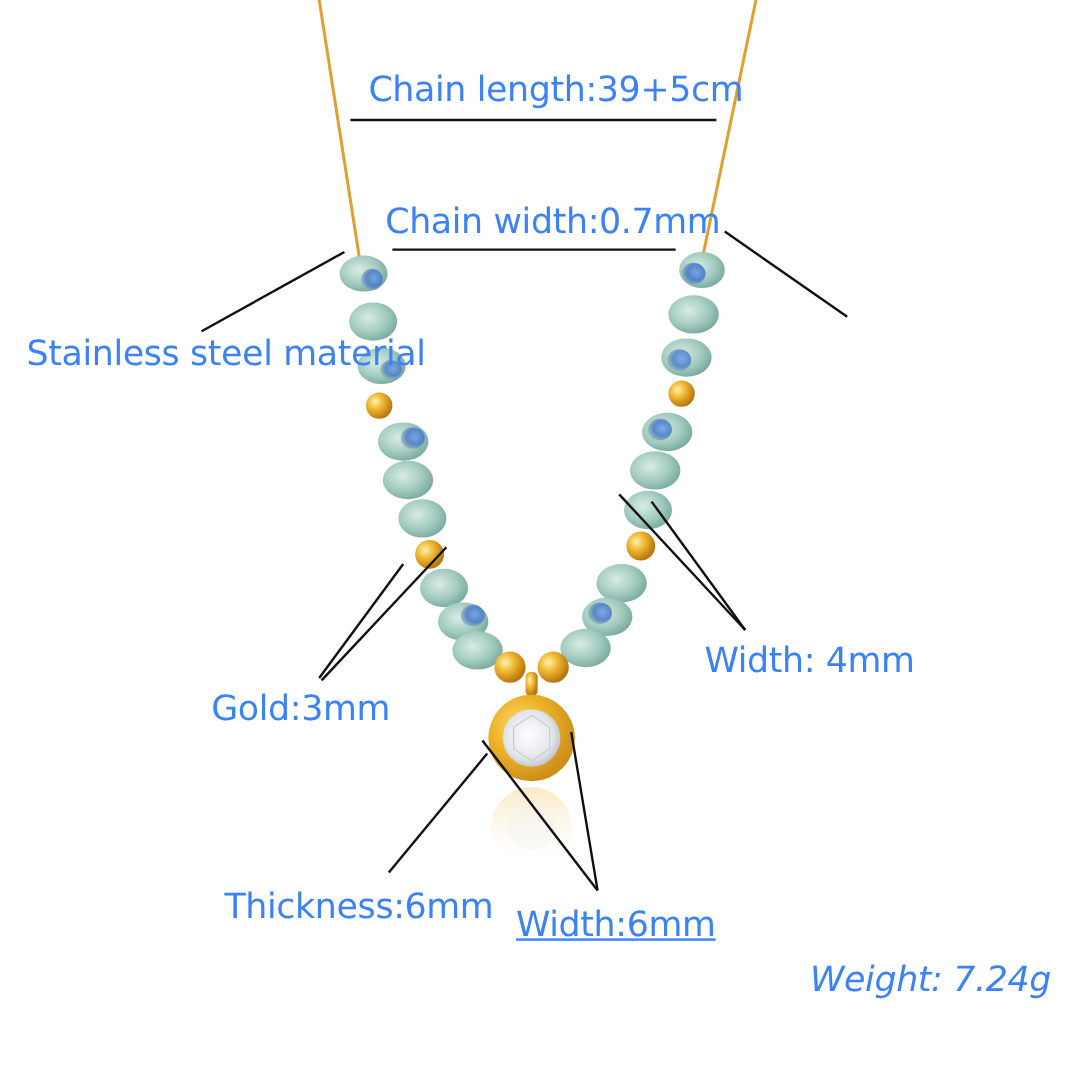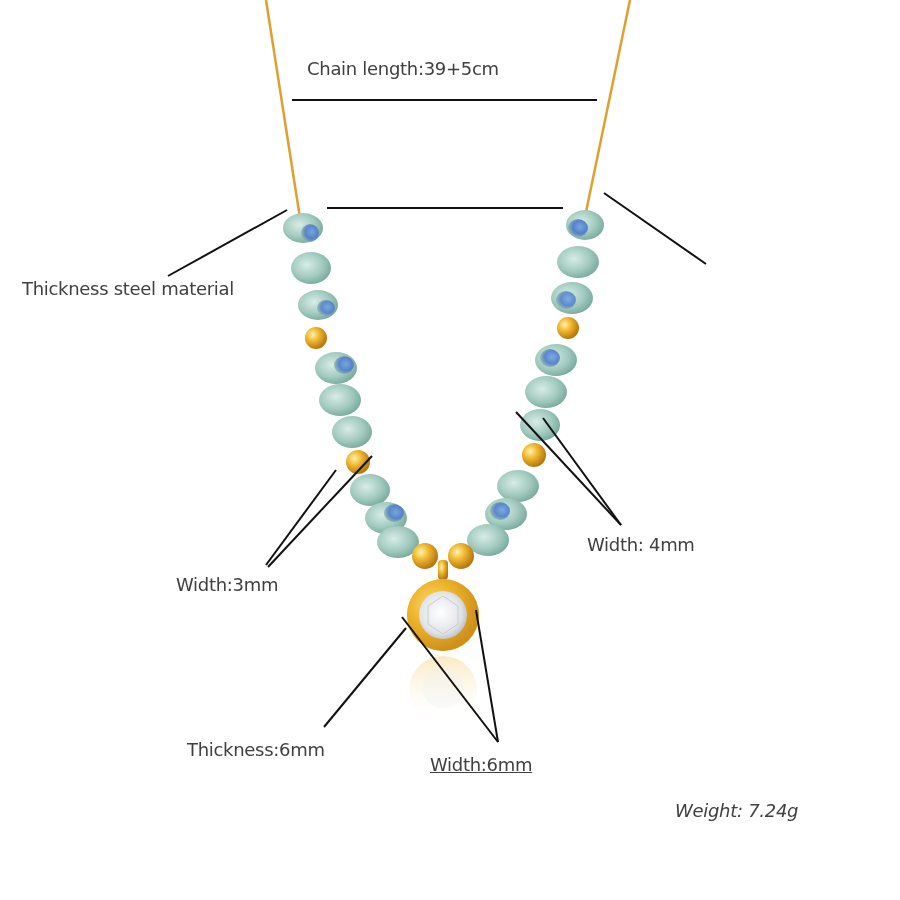--- a/index.html
+++ b/index.html
@@ -1,19 +1,19 @@
 <!DOCTYPE html>
 <html><head>
   <meta charset="utf-8">
   <style>
     html, body { margin: 0; padding: 0; background: #ffffff; }
     body { width: 900px; height: 900px; position: relative; overflow: hidden; font-family: "DejaVu Sans", "Liberation Sans", sans-serif; color: #111111; }
     .stage { position: absolute; left: 0; top: 0; width: 900px; height: 900px; }
     svg.art { position: absolute; left: 0; top: 0; }
-    .label { position: absolute; white-space: nowrap; font-size: 18px; letter-spacing: -0.3px; color: #404040; line-height: 1; }
+    .label { position: absolute; white-space: nowrap; font-size: 29px; letter-spacing: -0.3px; color: #3b82f6; line-height: 1; }
   </style>
 </head>
 <body>
 
 <div class="stage">
   <svg class="art" width="900" height="900" viewBox="0 0 900 900">
     <defs>
       <radialGradient id="goldBead" cx="35%" cy="35%" r="65%">
         <stop offset="0%" stop-color="#fff2b0"></stop>
         <stop offset="45%" stop-color="#f0b830"></stop>
@@ -106,19 +106,20 @@
       <line x1="372" y1="456" x2="268" y2="567"></line>
       <line x1="516" y1="412" x2="621" y2="525"></line>
       <line x1="543" y1="418" x2="621" y2="525"></line>
       <line x1="406" y1="628" x2="324" y2="727"></line>
       <line x1="402" y1="617" x2="498" y2="742"></line>
       <line x1="476" y1="610" x2="498" y2="742"></line>
     </g>
   </svg>
 
   <div class="label" style="left:307px; top:60px;">Chain length:39+5cm</div>
-  <div class="label" style="left:22px; top:280px;">Thickness steel material</div>
-  <div class="label" style="left:176px; top:576px;">Width:3mm</div>
+  <div class="label" style="left:321px; top:170px;">Chain width:0.7mm</div>
+  <div class="label" style="left:22px; top:280px;">Stainless steel material</div>
+  <div class="label" style="left:176px; top:576px;">Gold:3mm</div>
   <div class="label" style="left:543px; top:536px;margin-left:44px;">Width: 4mm</div>
   <div class="label" style="left:175px; top:741px;margin-left:12px;">Thickness:6mm</div>
   <div class="label" style="left:430px; top:756px;text-decoration:underline;">Width:6mm</div>
   <div class="label" style="left:675px; top:802px;font-style:italic;">Weight:  7.24g</div>
 </div>
 
 </body></html>

